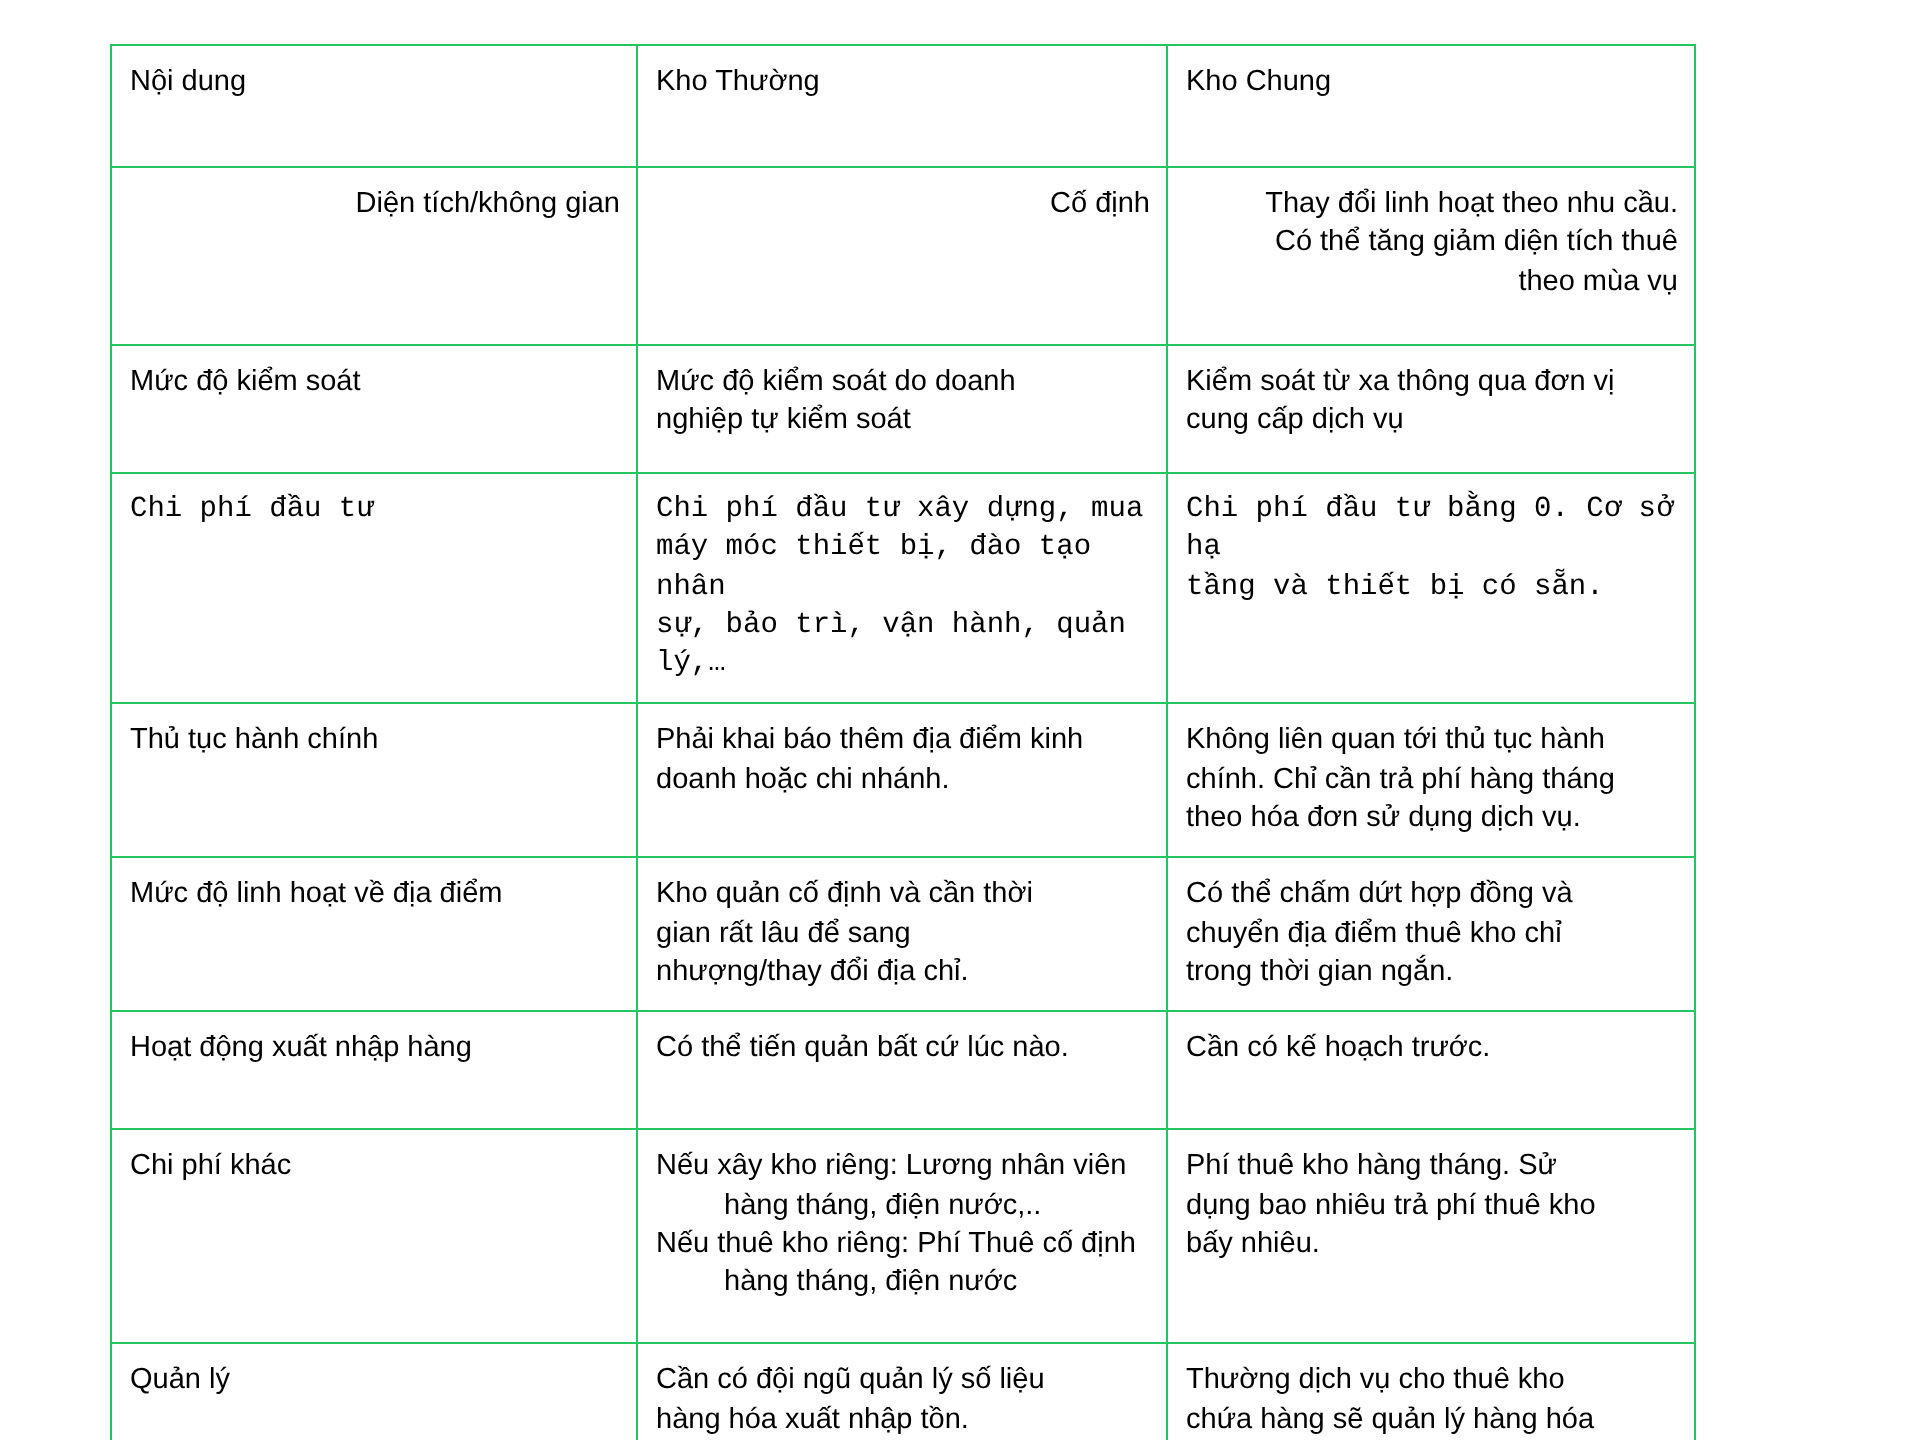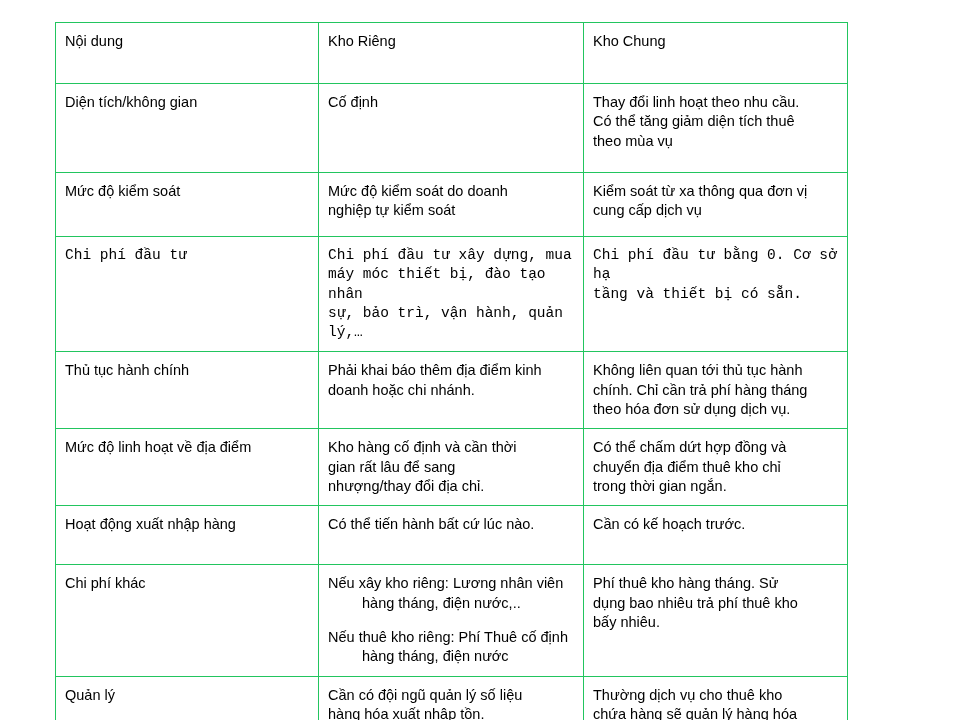--- a/index.html
+++ b/index.html
@@ -39,21 +39,21 @@
     font-family: "Liberation Sans", sans-serif;
     color: #000000;
     background: #ffffff;
   }
   .col-topic   { width: 263px; }
   .col-private { width: 265px; }
   .col-shared  { width: 264px; }
 
   
   .row-header td      { height: 42px; }
-  .row-r1 td          { height: 70px; }
+  .row-r1 td          { height: 70px; text-align: right; }
   .row-r2 td          { height: 45px; }
   .row-r3 td          { height: 54px; font-family: Liberation Mono, monospace; }
   .row-r4 td          { height: 58px; }
   .row-r5 td          { height: 58px; }
   .row-r6 td          { height: 40px; }
   .row-r7 td          { height: 88px; }
   .row-r8 td          { height: 42px; }
   .row-r9 td          { height: 58px; }
 
   .cell-lines {
@@ -63,39 +63,39 @@
   
   .indent-1 { padding-left: 14px; margin-top: 24px; }
 
   
   .hang {
     margin: 0;
     padding-left: 34px;
     text-indent: -34px;
     white-space: pre-line;
   }
-  .hang + .hang { margin-top: 15px; }
+  .hang + .hang { }
 </style>
 </head>
 <body>
 
 <div class="page">
   <table class="comparison-table">
     <colgroup>
       <col class="col-topic">
       <col class="col-private">
       <col class="col-shared">
     </colgroup>
     <tbody>
       <tr class="row-header">
         <td>
             <div class="cell-lines">Nội dung</div>
           </td>
         <td>
-            <div class="cell-lines">Kho Riêng</div>
+            <div class="cell-lines">Kho Thường</div>
           </td>
         <td>
             <div class="cell-lines">Kho Chung</div>
           </td>
       </tr>
 
       <tr class="row-r1">
         <td>
             <div class="cell-lines">Diện tích/không  gian</div>
           </td>
@@ -151,37 +151,37 @@
 chính.  Chỉ cần trả phí hàng tháng
 theo hóa đơn sử dụng dịch vụ.</div>
           </td>
       </tr>
 
       <tr class="row-r5">
         <td class="indent-1">
             <div class="cell-lines">Mức độ linh hoạt về địa điểm</div>
           </td>
         <td class="indent-1">
-            <div class="cell-lines">Kho hàng cố định và cần thời
+            <div class="cell-lines">Kho quản cố định và cần thời
 gian rất lâu để sang
 nhượng/thay  đổi địa chỉ.</div>
           </td>
         <td class="indent-1">
             <div class="cell-lines">Có thể chấm dứt hợp đồng và
 chuyển  địa điểm thuê  kho chỉ
 trong thời gian ngắn.</div>
           </td>
       </tr>
 
       <tr class="row-r6">
         <td>
             <div class="cell-lines">Hoạt động xuất nhập hàng</div>
           </td>
         <td class="indent-1">
-            <div class="cell-lines">Có thể tiến hành bất cứ lúc nào.</div>
+            <div class="cell-lines">Có thể tiến quản bất cứ lúc nào.</div>
           </td>
         <td>
             <div class="cell-lines">Cần có kế hoạch trước.</div>
           </td>
       </tr>
 
       <tr class="row-r7">
         <td>
             <div class="cell-lines">Chi phí khác</div>
           </td>

